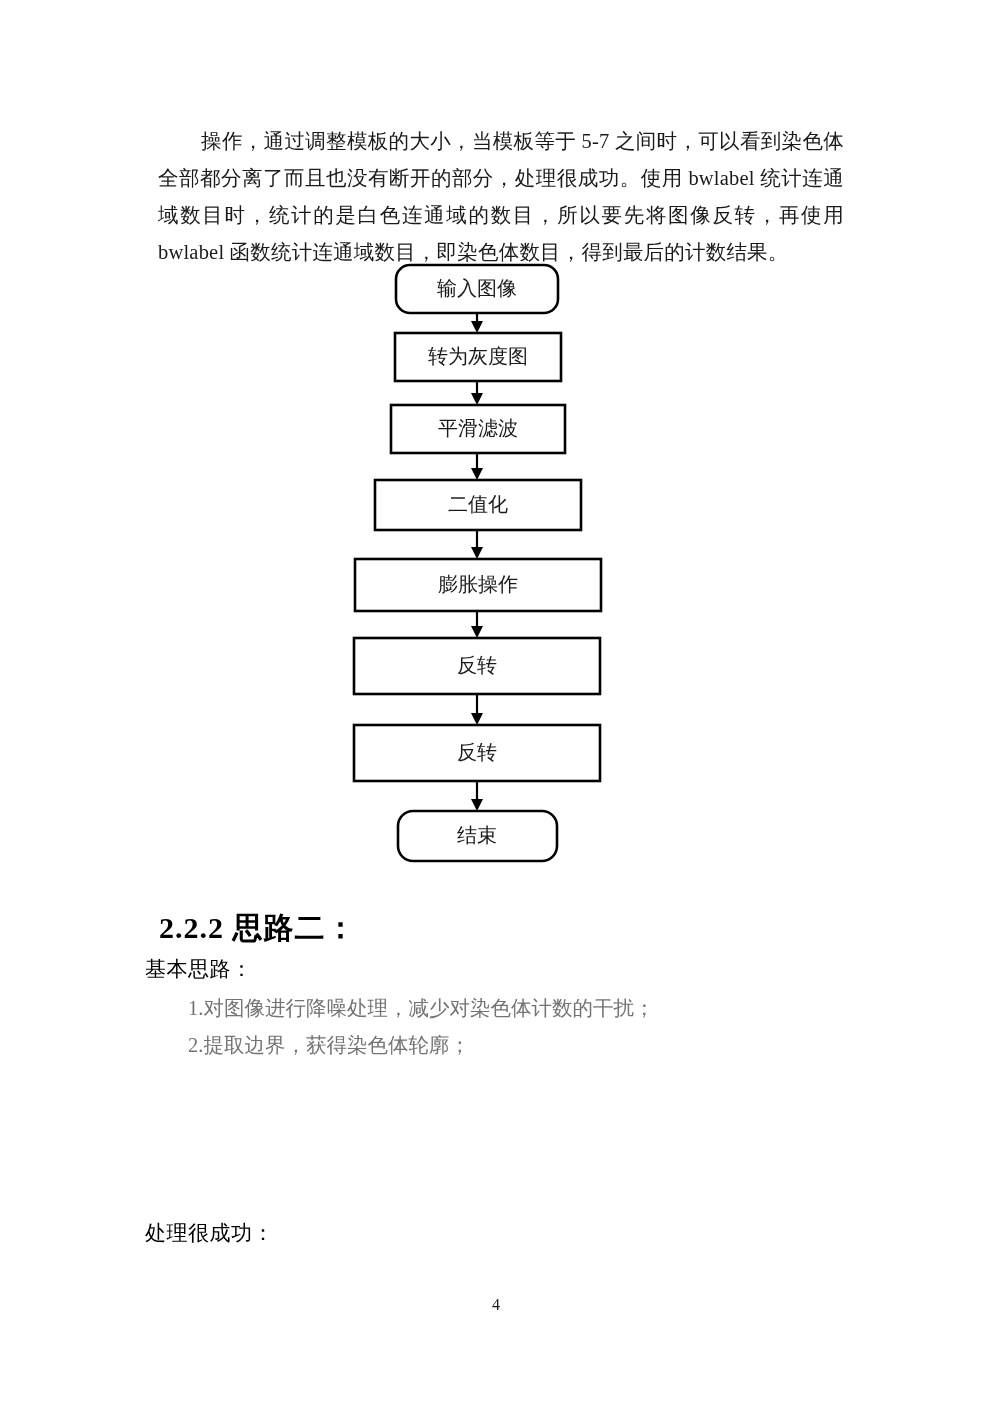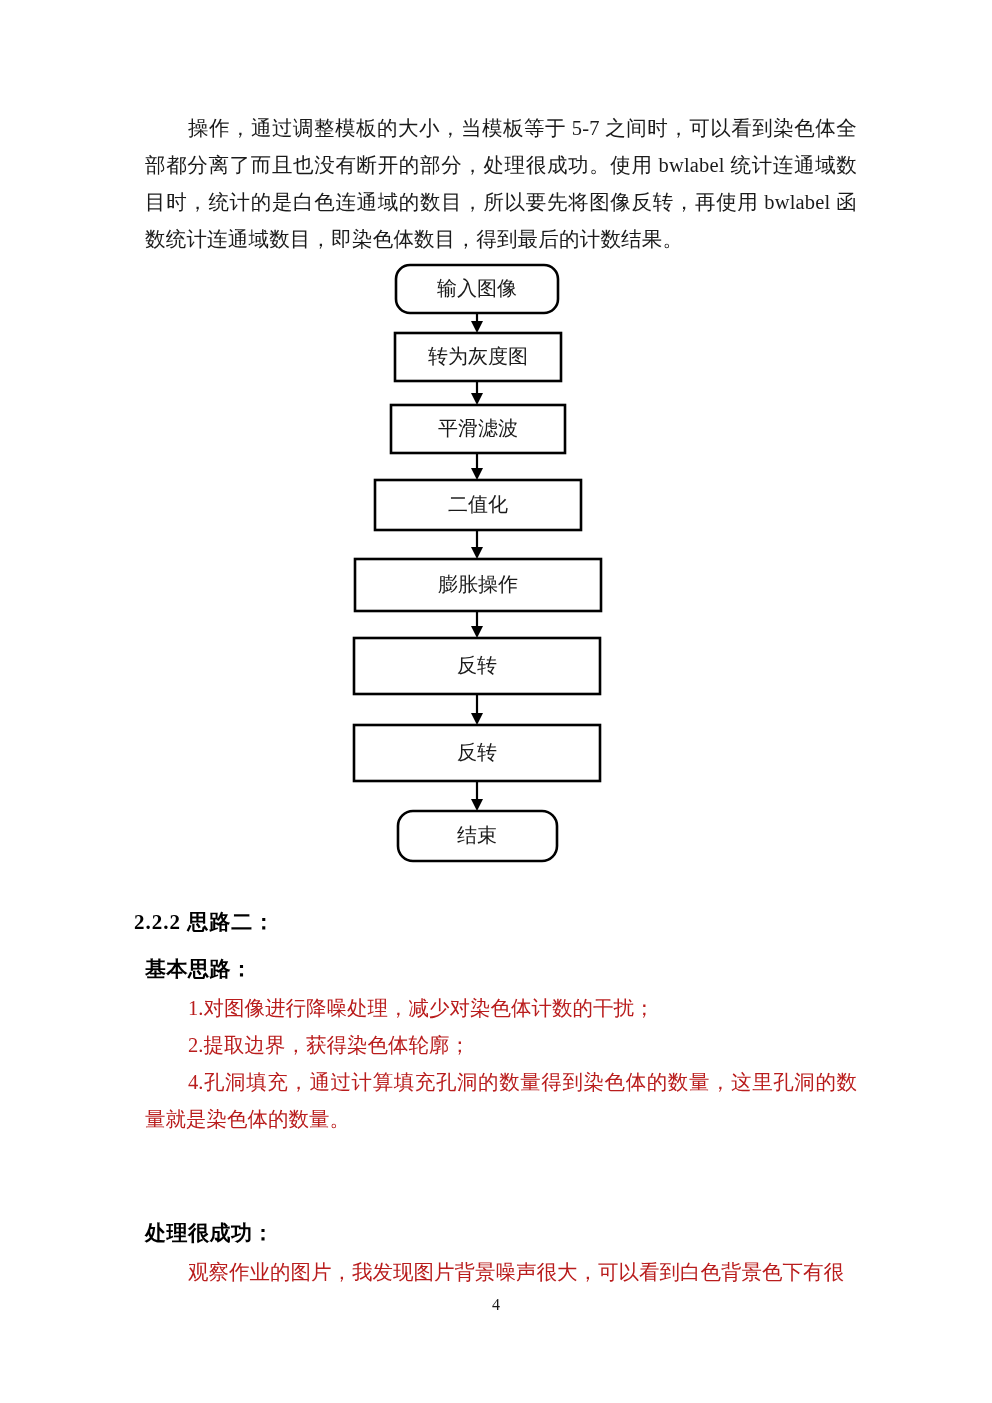--- a/index.html
+++ b/index.html
@@ -26,21 +26,21 @@
 
   
   .content {
     position: absolute;
     left: 145px;
     top: 110px;
     width: 712px;
   }
 
   p.para {
-    margin: 0;
+    margin: 13px;
     font-size: 20.5px;
     line-height: 37px;
     text-align: justify;
     text-justify: inter-ideograph;
     letter-spacing: 0.2px;
     color: #1a1a1a;
   }
 
   p.indent2 {
     text-indent: 2.1em;
@@ -78,33 +78,33 @@
     font-family: "Liberation Serif", "DejaVu Serif", serif;
     font-size: 20px;
     fill: #1a1a1a;
     text-anchor: middle;
     dominant-baseline: middle;
   }
 
   
   .section-head {
     position: absolute;
-    left: 134px;
+    left: 159px;
     top: 908px;
     font-family: "Liberation Serif", "DejaVu Serif", serif;
     font-weight: bold;
-    font-size: 21px;
+    font-size: 30px;
     letter-spacing: 1px;
     color: #000000;
   }
 
   .sub-head {
     margin: 0;
     font-family: "Liberation Serif", "DejaVu Serif", serif;
-    font-weight: bold;
+    font-weight: normal;
     font-size: 21px;
     letter-spacing: 0.5px;
     color: #000000;
   }
 
   .block-basic {
     position: absolute;
     left: 145px;
     top: 955px;
     width: 712px;
@@ -117,21 +117,21 @@
     width: 712px;
   }
 
   .list-item {
     margin: 0;
     font-size: 20.5px;
     line-height: 37px;
     text-align: justify;
     text-justify: inter-ideograph;
     text-indent: 2.1em;
-    color: #b91c1c;
+    color: #737373;
   }
 
   .gap-sm { height: 7px; }
 
   
   .page-number {
     position: absolute;
     left: 0;
     top: 1296px;
     width: 992px;
@@ -218,24 +218,22 @@
     </svg>
   </div>
 
   <div class="section-head">2.2.2 思路二：</div>
 
   <div class="block-basic">
     <p class="sub-head">基本思路：</p>
     <div class="gap-sm"></div>
     <p class="list-item">1.对图像进行降噪处理，减少对染色体计数的干扰；</p>
     <p class="list-item">2.提取边界，获得染色体轮廓；</p>
-    <p class="list-item">4.孔洞填充，通过计算填充孔洞的数量得到染色体的数量，这里孔洞的数量就是染色体的数量。</p>
   </div>
 
   <div class="block-detail">
     <p class="sub-head">处理很成功：</p>
     <div class="gap-sm"></div>
-    <p class="list-item">观察作业的图片，我发现图片背景噪声很大，可以看到白色背景色下有很</p>
   </div>
 
   <div class="page-number">4</div>
 
 </div>
 
 </body></html>

